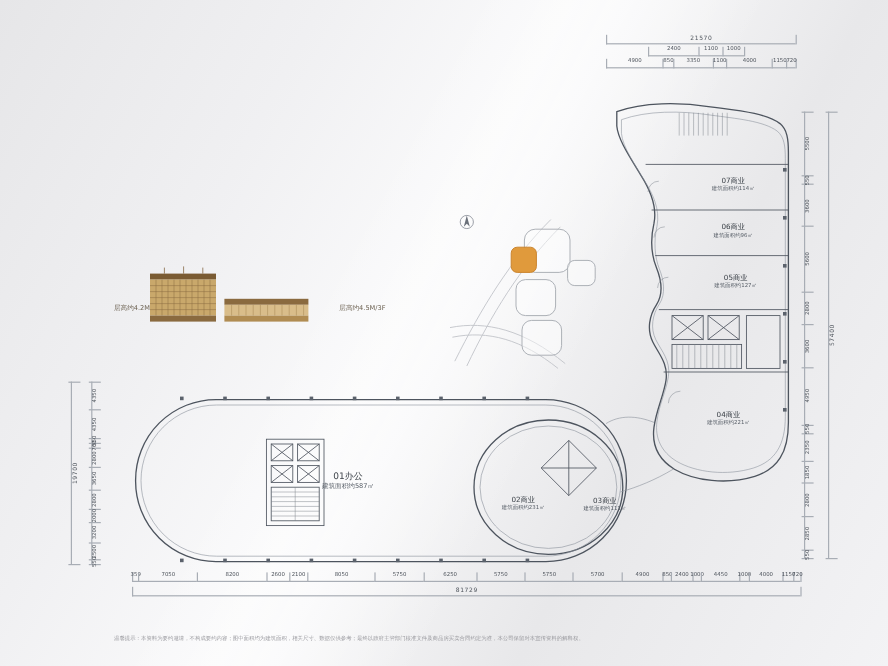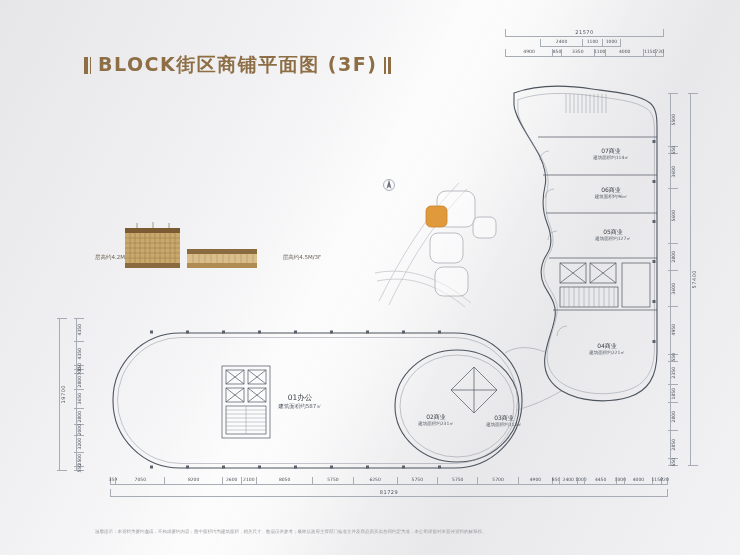--- a/index.html
+++ b/index.html
@@ -149,52 +149,41 @@
       <rect x="0" y="38" width="55" height="5" fill="#8a6a3f"></rect>
       <rect x="62" y="24" width="70" height="5" fill="#8a6a3f"></rect>
       <rect x="62" y="29" width="70" height="9" fill="#d9bd8a"></rect>
       <g stroke="#a3834f" stroke-width="0.4">
         <path d="M68,29 L68,38 M74,29 L74,38 M80,29 L80,38 M86,29 L86,38 M92,29 L92,38 M98,29 L98,38 M104,29 L104,38 M110,29 L110,38 M116,29 L116,38 M122,29 L122,38 M128,29 L128,38"></path>
       </g>
       <rect x="62" y="38" width="70" height="5" fill="#b08c52"></rect>
     </g>
   </svg>
 
-  <div class="title-block">
-    <span class="bars l">
-        <i></i>
-        <i></i>
-      </span>
-    <h1>BLOCK街区商铺平面图 (3F)</h1>
-    <span class="bars r">
-        <i></i>
-        <i></i>
-      </span>
-  </div>
 
   <div class="elev-label" style="left:110px;top:257px">层高约4.2M</div>
   <div class="elev-label" style="left:302px;top:257px">层高约4.5M/3F</div>
 
   <div class="room-label" style="left:611px;top:154px">
     <span class="nm">07商业</span>
     <span class="ar">建筑面积约114㎡</span>
   </div>
   <div class="room-label" style="left:611px;top:193px">
     <span class="nm">06商业</span>
     <span class="ar">建筑面积约96㎡</span>
   </div>
   <div class="room-label" style="left:613px;top:235px">
     <span class="nm">05商业</span>
     <span class="ar">建筑面积约127㎡</span>
   </div>
   <div class="room-label" style="left:607px;top:349px">
     <span class="nm">04商业</span>
     <span class="ar">建筑面积约221㎡</span>
   </div>
-  <div class="room-label lg" style="left:300px;top:401px">
+  <div class="room-label lg" style="left:290px;top:401px">
     <span class="nm">01办公</span>
     <span class="ar">建筑面积约587㎡</span>
   </div>
   <div class="room-label" style="left:436px;top:420px">
     <span class="nm">02商业</span>
     <span class="ar">建筑面积约231㎡</span>
   </div>
   <div class="room-label" style="left:504px;top:421px">
     <span class="nm">03商业</span>
     <span class="ar">建筑面积约111㎡</span>

